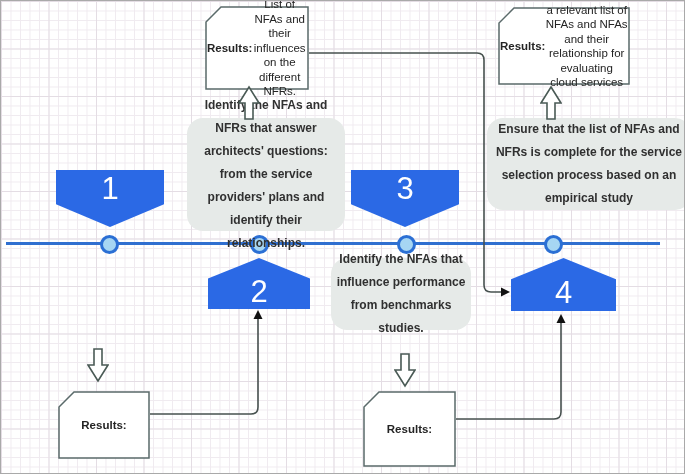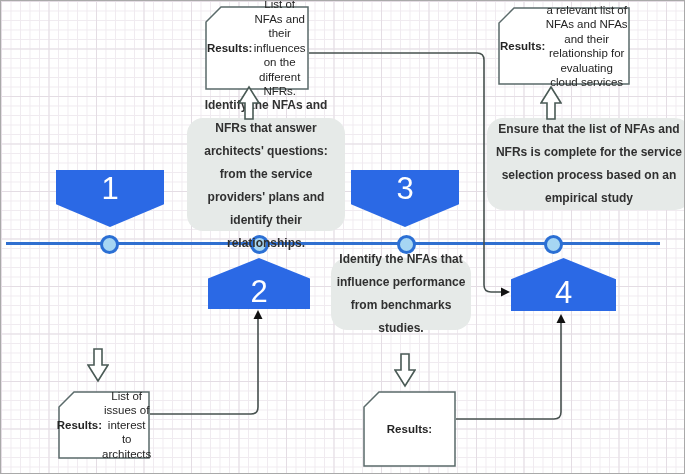--- a/index.html
+++ b/index.html
@@ -104,21 +104,20 @@
       <div class="note-body">a relevant list of NFAs and NFAs and their relationship for evaluating cloud services</div>
     </div>
   </div>
 
   <div class="abs note" style="left:57px;top:390px;width:92px;height:68px;">
     <svg width="92" height="68" viewBox="0 0 92 68">
       <polygon points="16,1 91,1 91,67 1,67 1,16" fill="#ffffff" stroke="#5a6a6a" stroke-width="1.5"></polygon>
     </svg>
     <div class="note-text">
       <div class="note-title">Results:</div>
-      <div class="note-body">List of issues of interest to architects</div>
     </div>
   </div>
 
   <div class="abs note" style="left:362px;top:390px;width:93px;height:76px;">
     <svg width="93" height="76" viewBox="0 0 93 76">
       <polygon points="16,1 92,1 92,75 1,75 1,16" fill="#ffffff" stroke="#5a6a6a" stroke-width="1.5"></polygon>
     </svg>
     <div class="note-text">
       <div class="note-title">Results:</div>
     </div>

